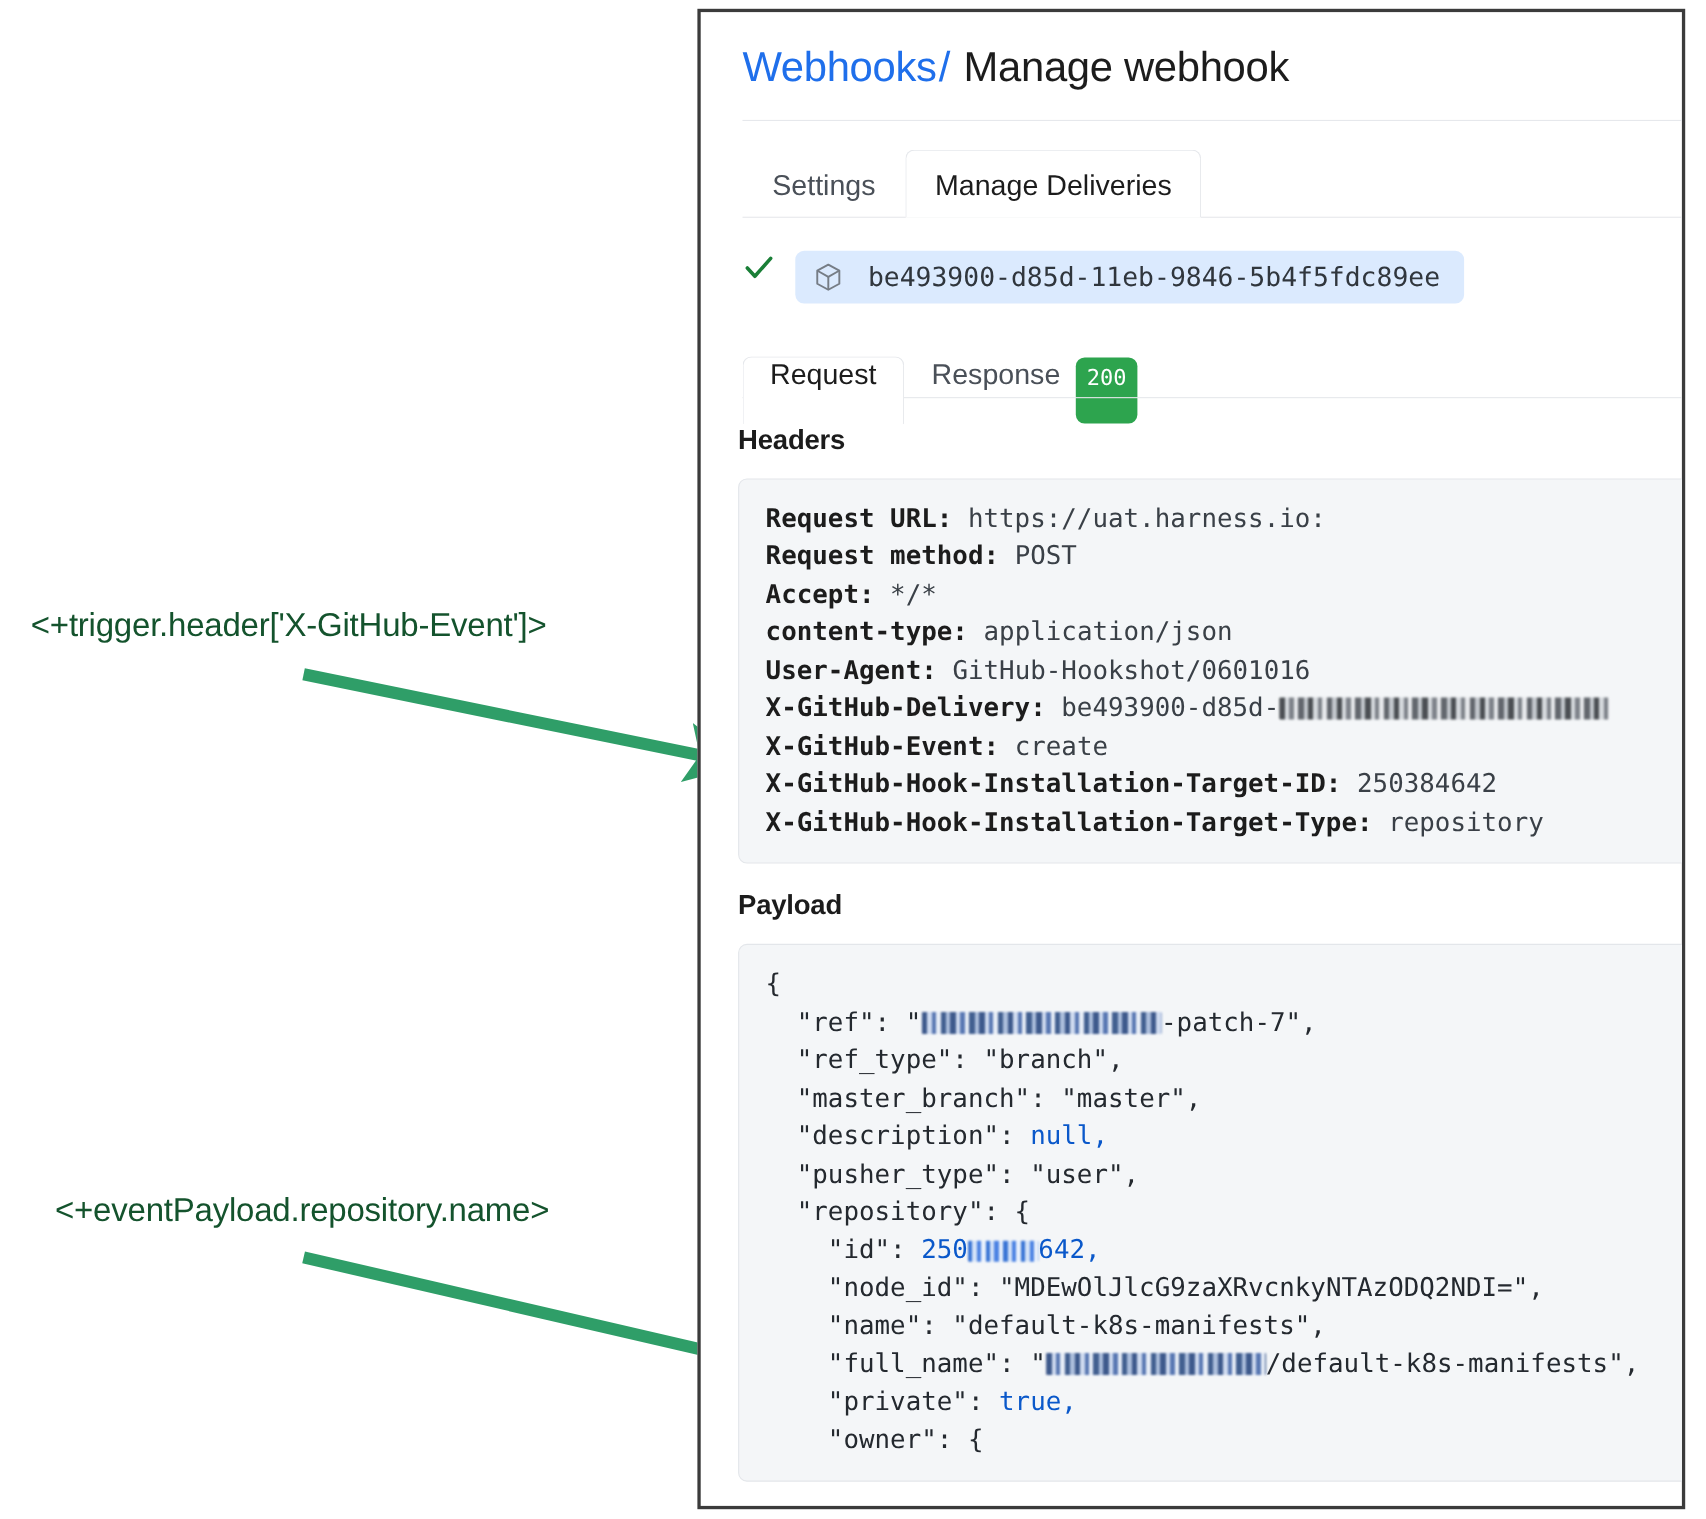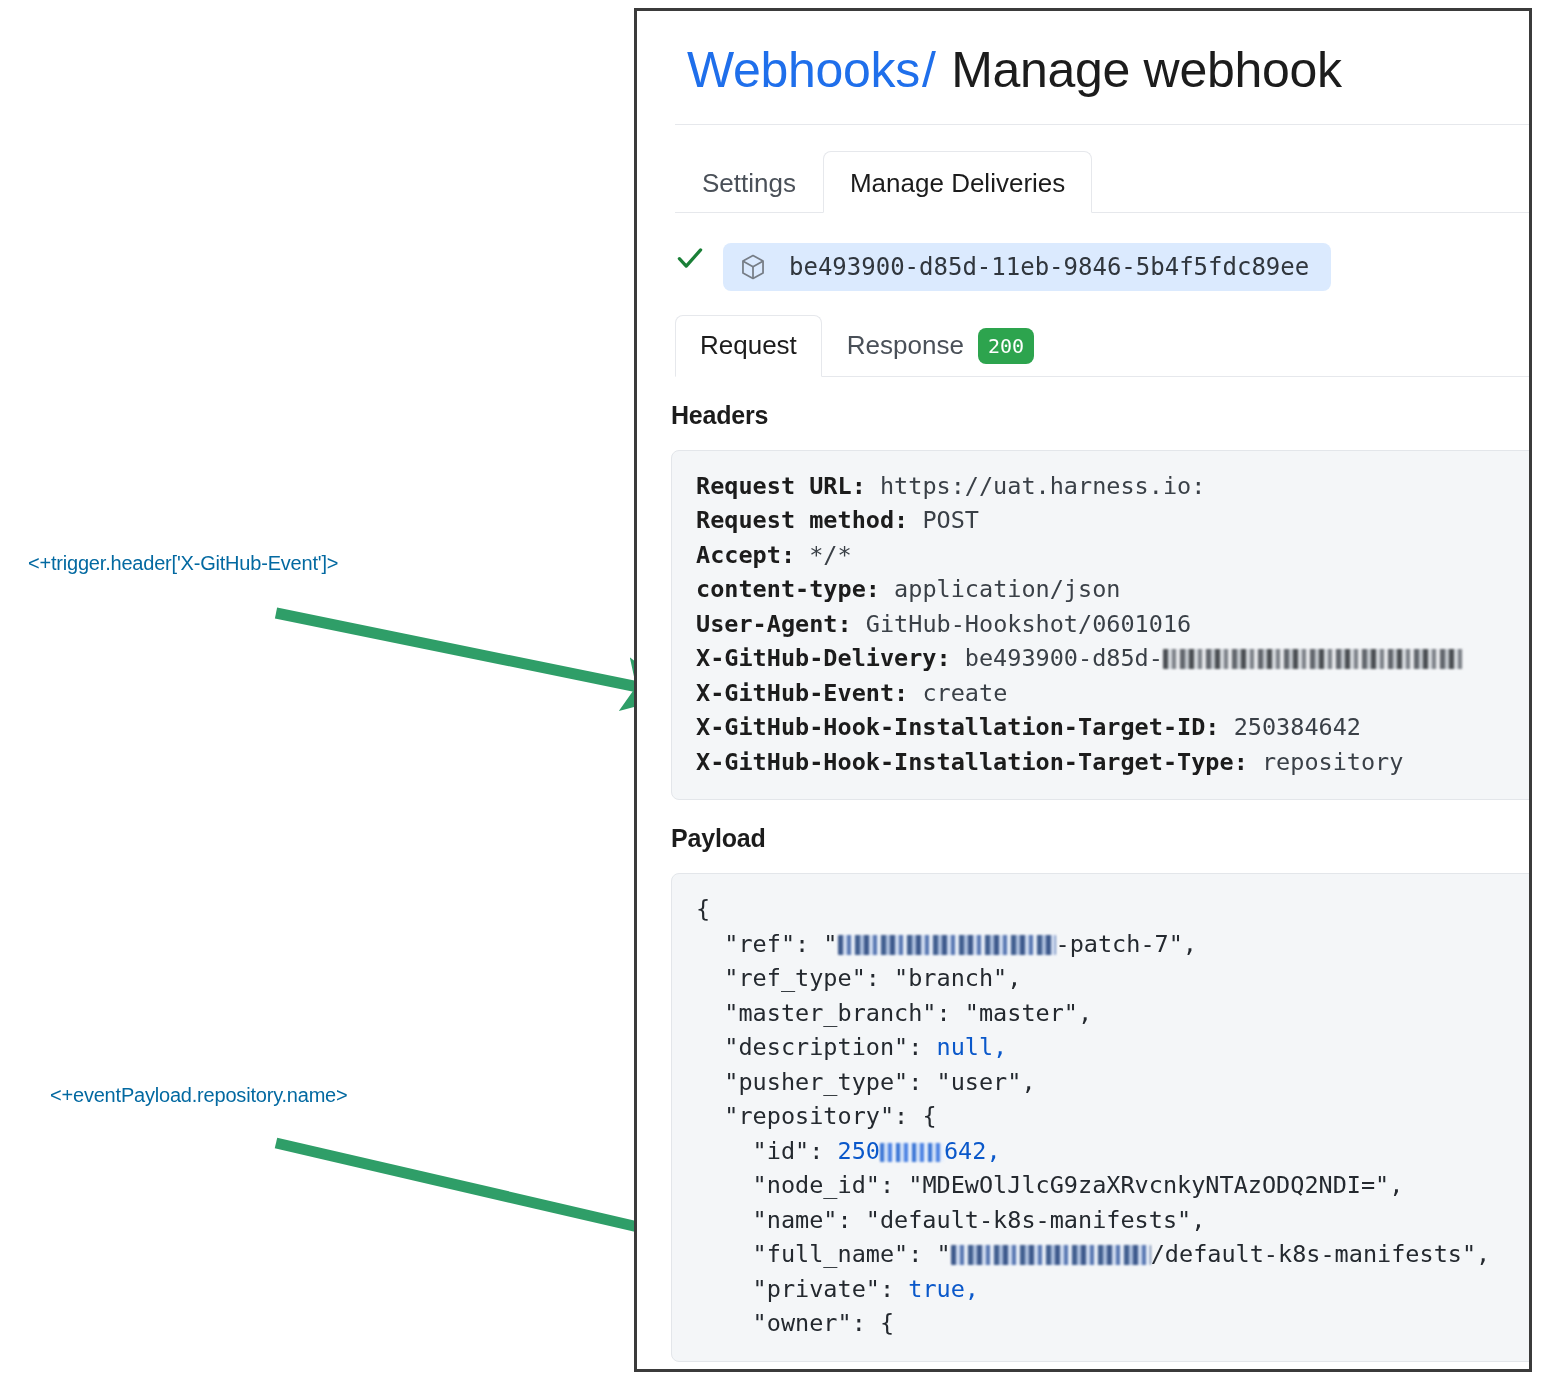--- a/index.html
+++ b/index.html
@@ -12,22 +12,22 @@
     width: 1551px;
     height: 1381px;
     position: relative;
     overflow: hidden;
   }
 
   
   .annotation-label {
     position: absolute;
     font-family: "Liberation Sans", sans-serif;
-    font-size: 20px;
-    color: #0369a1;
+    font-size: 30px;
+    color: #14532d;
     white-space: nowrap;
     letter-spacing: -0.2px;
   }
   #ann1-label { left: 28px; top: 552px; }
   #ann2-label { left: 50px; top: 1084px; }
 
   .arrow-svg {
     position: absolute;
     pointer-events: none;
     overflow: visible;
@@ -52,25 +52,24 @@
     position: relative;
     width: 100%;
     height: 100%;
     padding: 0;
     box-sizing: border-box;
   }
 
   
   .breadcrumb {
     padding: 28px 0 0 38px;
-    font-size: 50px;
+    font-size: 38px;
     line-height: 1.25;
     letter-spacing: -0.3px;
     white-space: nowrap;
-    margin-left: 12px;
   }
   .breadcrumb .crumb-link {
     color: #1f6feb;
     font-weight: 400;
   }
   .breadcrumb .crumb-sep {
     color: #1f6feb;
     font-weight: 400;
     margin: 0 2px;
   }
@@ -169,31 +168,31 @@
   .inner-tabstrip::after {
     content: "";
     position: absolute;
     left: 0; right: 0; bottom: 0;
     height: 1px;
     background: #e6e8ec;
   }
   .inner-tab {
     position: relative;
     display: inline-flex;
-    align-items: center;
     font-size: 26px;
     color: #4a5058;
     padding: 0 24px;
     height: 62px;
     box-sizing: border-box;
     border: 1px solid transparent;
     border-radius: 8px 8px 0 0;
     background: transparent;
     vertical-align: bottom;
     cursor: pointer;
+    margin-top: 24px;
   }
   .inner-tab.active {
     color: #1c1c1c;
     background: #ffffff;
     border-color: #e6e8ec;
     border-bottom-color: #ffffff;
     z-index: 2;
   }
   .status-badge {
     display: inline-block;

